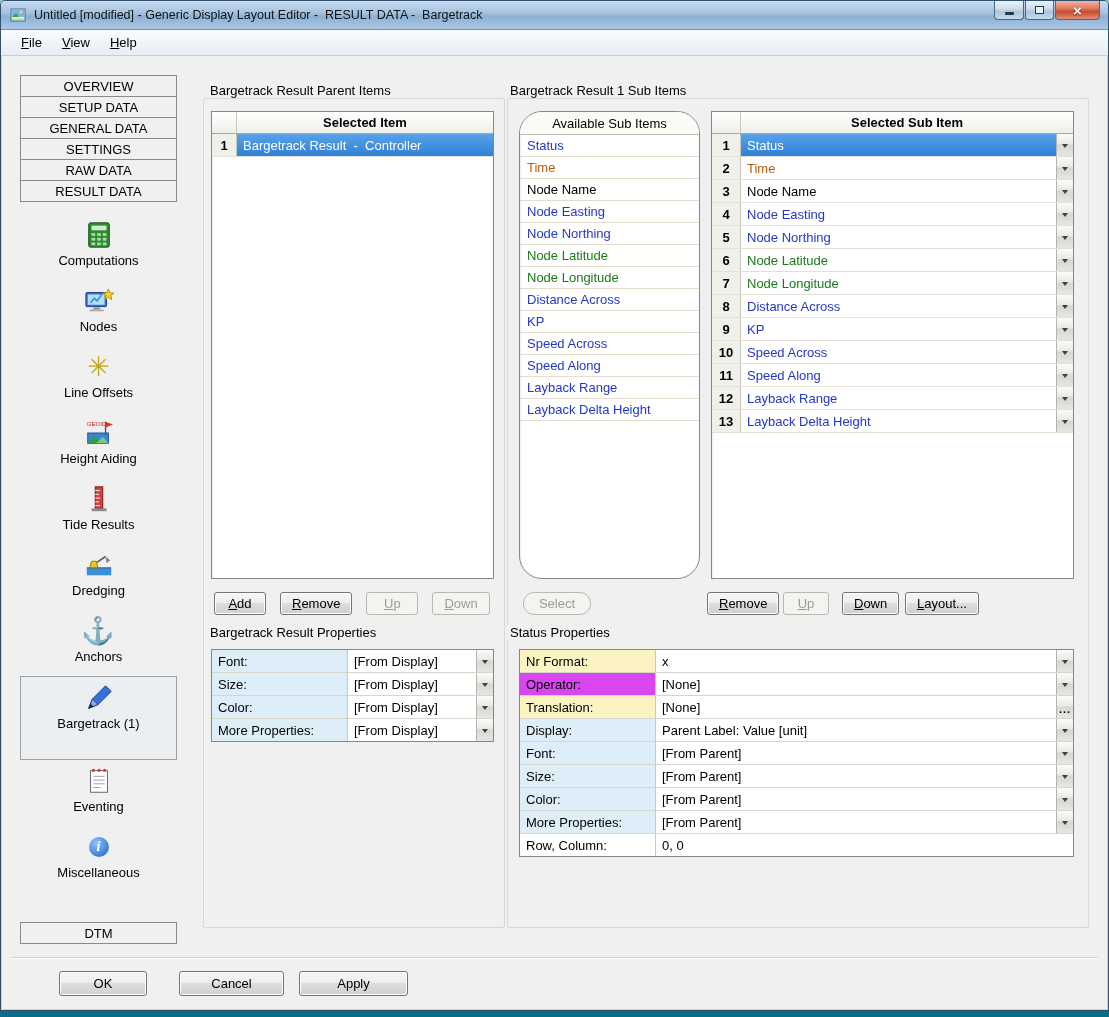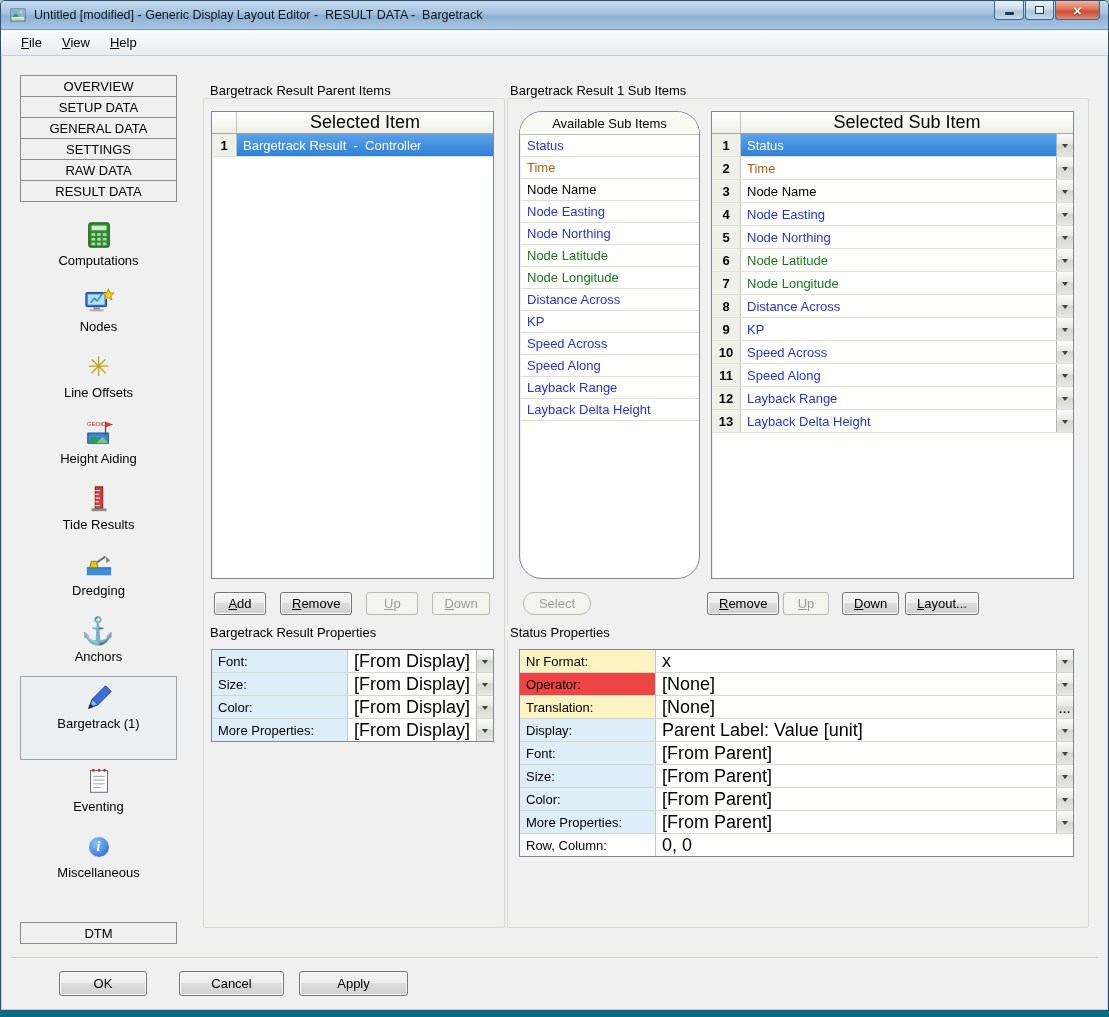--- a/index.html
+++ b/index.html
@@ -80,21 +80,21 @@
     position:absolute;background:#fff;border:1px solid #828790;
     box-shadow:inset 1px 1px 2px rgba(0,0,0,.08);box-sizing:border-box;overflow:hidden;
   }
   #parent-table{left:210px;top:110px;width:283px;height:468px;}
   #avail-list{left:518px;top:110px;width:181px;height:468px;border-radius:23px;}
   #sel-table{left:710px;top:110px;width:363px;height:468px;}
   .thead{display:flex;height:21px;border-bottom:1px solid #a6a69d;background:linear-gradient(#ffffff,#efefe9);}
   .th-num{border-right:1px solid #c6c6bd;box-sizing:border-box;}
   #parent-table .th-num{width:25px;}
   #sel-table .th-num{width:29px;}
-  .th-title{flex:1;display:flex;align-items:center;justify-content:center;font-weight:normal;font-size:18px;}
+  .th-title{flex:1;display:flex;align-items:center;justify-content:center;font-weight:bold;font-size:13px;}
   .trow{display:flex;height:22px;border-bottom:1px solid #e4e1d4;align-items:stretch;}
   .td-num{
     background:#f0f0ea;border-right:1px solid #c6c6bd;display:flex;align-items:center;
     justify-content:center;font-weight:bold;font-size:13px;box-sizing:border-box;
   }
   #parent-table .td-num{width:25px;}
   #sel-table .td-num{width:29px;}
   .td-val{flex:1;display:flex;align-items:center;padding:0 6px;font-size:13px;white-space:pre;overflow:hidden;}
   .td-val.sel{background:linear-gradient(#5aa2e8,#2f80d8);color:#fff !important;}
   .avail-head{
@@ -115,21 +115,21 @@
   
   .props{position:absolute;border:1px solid #828790;background:#fff;box-sizing:border-box;}
   #parent-props{left:210px;top:648px;width:283px;}
   #status-props{left:518px;top:648px;width:555px;}
   .prow{display:flex;height:22px;border-bottom:1px solid #d6d6cc;background:#fff;align-items:stretch;}
   .prow:last-child{border-bottom:none;}
   .p-label{
     width:136px;flex:none;display:flex;align-items:center;padding:0 6px;
     font-size:13px;border-right:1px solid #c2c8cc;box-sizing:border-box;
   }
-  .p-val{flex:1;display:flex;align-items:center;padding:0 6px;font-size:18px;white-space:pre;overflow:hidden;}
+  .p-val{flex:1;display:flex;align-items:center;padding:0 6px;font-size:13px;white-space:pre;overflow:hidden;}
   
   .btn{
     height:23px;min-width:52px;padding:0 11px;display:inline-flex;align-items:center;justify-content:center;
     font-size:13px;border:1px solid #757575;border-radius:3px;box-sizing:border-box;
     background:linear-gradient(#f5f5f5,#eeeeee 45%,#dddddd 50%,#d0d0d0);
     box-shadow:inset 0 0 0 1px #fdfdfd;
   }
   .btn.disabled{color:#9b9b9b;border-color:#b9b9b3;background:#f3f3ef;box-shadow:none;}
   .btn u{text-decoration:underline;}
   #parent-btns{position:absolute;left:213px;top:591px;display:flex;gap:14px;}
@@ -498,21 +498,21 @@
 
   <div class="props" id="status-props">
       <div class="prow">
         <div class="p-label" style="background: rgb(251, 243, 193);">Nr Format:</div>
         <div class="p-val">x</div>
         <span class="combo">
           <i></i>
         </span>
       </div>
       <div class="prow">
-        <div class="p-label" style="background: #ef4444; text-align: right;">Operator:</div>
+        <div class="p-label" style="background: #d946ef; text-align: right;">Operator:</div>
         <div class="p-val">[None]</div>
         <span class="combo">
           <i></i>
         </span>
       </div>
       <div class="prow">
         <div class="p-label" style="background: rgb(251, 243, 193);">Translation:</div>
         <div class="p-val">[None]</div>
         <span class="combo dots">...</span>
       </div>

